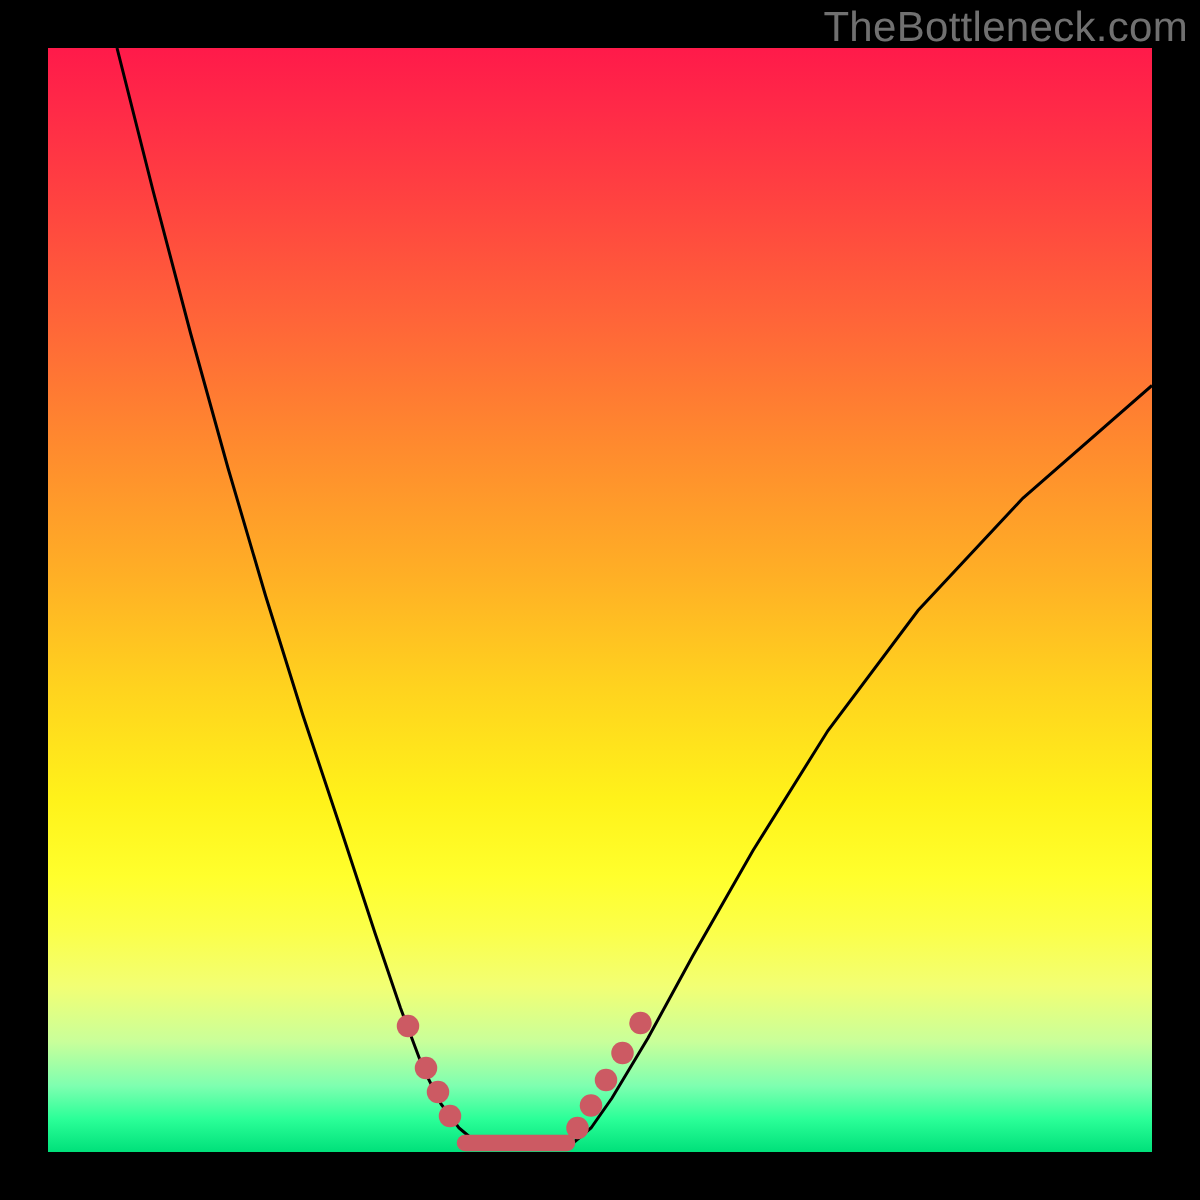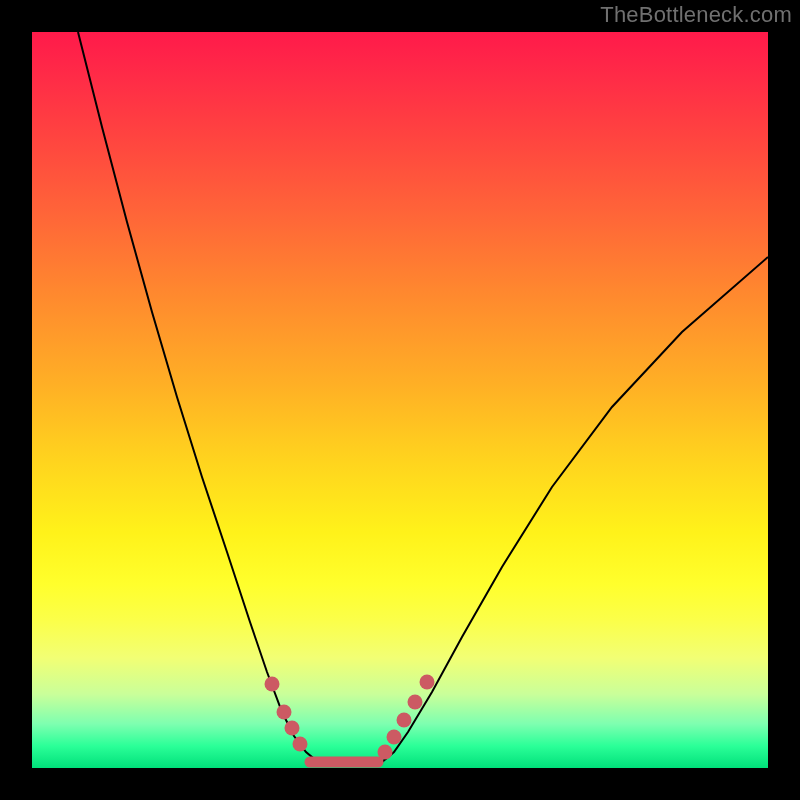--- a/index.html
+++ b/index.html
@@ -15,21 +15,21 @@
     position: relative;
     width: 800px;
     height: 800px;
     background: #000;
   }
   .watermark {
     position: absolute;
     top: 2px;
     right: 8px;
     color: #707070;
-    font-size: 22px;
+    font-size: 28px;
     font-weight: 500;
     letter-spacing: 0.2px;
     z-index: 10;
     margin-left: 45px;
   }
   .plot-area {
     position: absolute;
     left: 32px;
     top: 32px;
     width: 736px;

